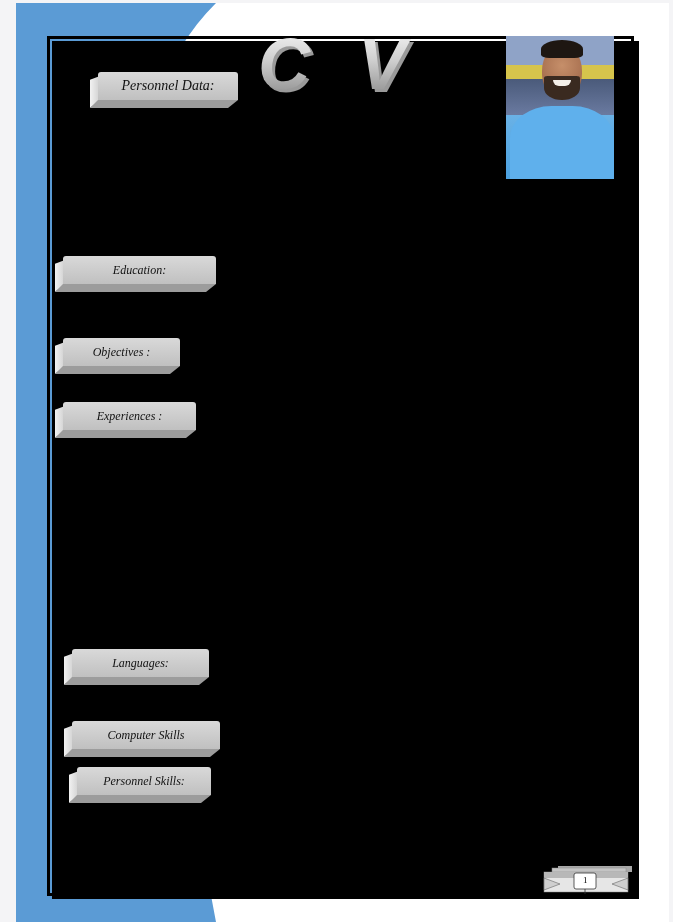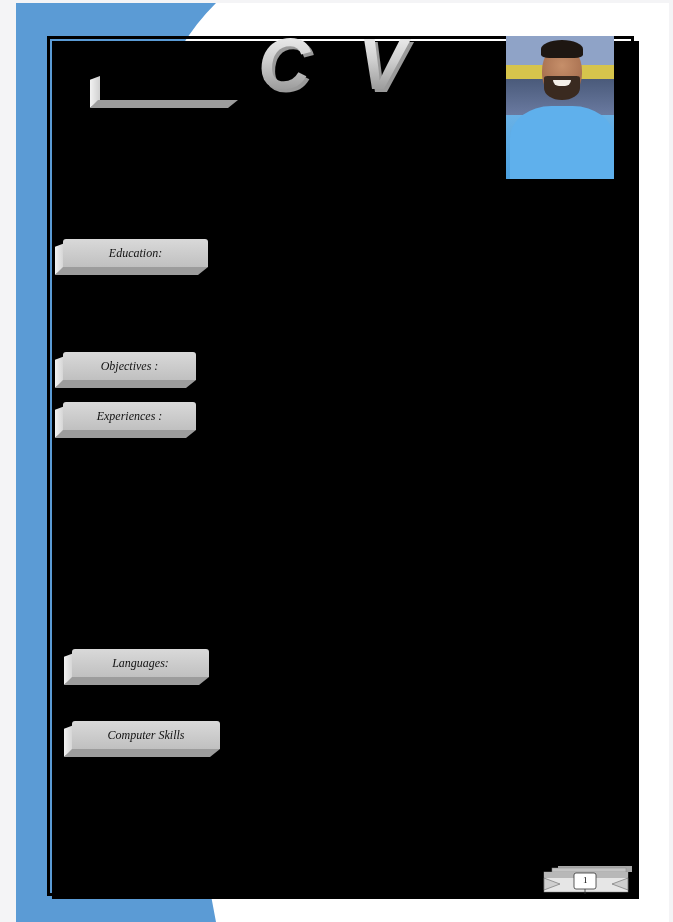--- a/index.html
+++ b/index.html
@@ -136,20 +136,21 @@
   <div class="photo">
     <div class="shirt"></div>
     <div class="head"></div>
     <div class="hair"></div>
     <div class="beard"></div>
     <div class="smile"></div>
   </div>
 
   <div class="tab big" style="left:90px; top:72px; width:148px;">
     <div class="side"></div>
+      <div class="face">Personnel Data:</div>
       <div class="bottom"></div>
   </div>
 
   <div class="pd-list" style="left:96px; top:111px;">
     <div class="pd-row">
       <span class="bullet">•</span>
       <span class="label">Name</span>
       <span class="value">:  Mahmoud Elsayed Abd Elhamid Alrobee</span>
     </div>
     <div class="pd-row">
@@ -177,32 +178,32 @@
       <span class="label">Religion</span>
       <span class="value">: Muslim</span>
     </div>
     <div class="pd-row">
       <span class="bullet">•</span>
       <span class="label">Marital Status</span>
       <span class="value">: Single</span>
     </div>
   </div>
 
-  <div class="tab" style="left:55px; top:239px; width:153px;">
+  <div class="tab" style="left:55px; top:256px; width:141px;padding-left:20px;">
     <div class="side"></div>
       <div class="face">Education:</div>
       <div class="bottom"></div>
   </div>
   <div class="txt" style="left:235px; top:252px;">Deplome of industeriel secandry school</div>
   <div class="txt" style="left:235px; top:277px;">Department</div>
   <div class="txt" style="left:322px; top:277px;">: Electrecity</div>
   <div class="txt" style="left:235px; top:301px;">Year</div>
   <div class="txt" style="left:322px; top:301px;">: 2018</div>
 
-  <div class="tab" style="left:55px; top:352px; width:141px;">
+  <div class="tab" style="left:55px; top:338px; width:125px;">
     <div class="side"></div>
       <div class="face">Objectives :</div>
       <div class="bottom"></div>
   </div>
   <div class="para last-line-fix" style="left:217px; top:332px; width:396px; height:72px; overflow:hidden;">To continue my business career in a challenging working environment and growing multinational organization enhancing my business, communication knowledge skills, and adding value to myself and to the origination.</div>
 
   <div class="tab" style="left:55px; top:402px; width:141px;">
     <div class="side"></div>
       <div class="face">Experiences :</div>
       <div class="bottom"></div>
@@ -240,20 +241,25 @@
   <div class="tab" style="left:64px; top:721px; width:156px;">
     <div class="side"></div>
       <div class="face">Computer Skills</div>
       <div class="bottom"></div>
   </div>
   <div class="bul" style="left:233px; top:730px;">
     <span class="dot">•</span>
     <span class="btxt">Windows – Word – Excel – Net – Power point</span>
   </div>
 
+  <div class="tab" style="left:69px; top:767px; width:142px;">
+    <div class="side"></div>
+      <div class="face">Personnel Skills:</div>
+      <div class="bottom"></div>
+  </div>
   <div class="bul" style="left:233px; top:763px;">
     <span class="dot">•</span>
     <span class="btxt">Excellent communication skill.</span>
   </div>
   <div class="bul" style="left:233px; top:788px;">
     <span class="dot">•</span>
     <span class="btxt">Identifying &amp; solving problems.</span>
   </div>
   <div class="bul" style="left:233px; top:812px;">
     <span class="dot">•</span>

